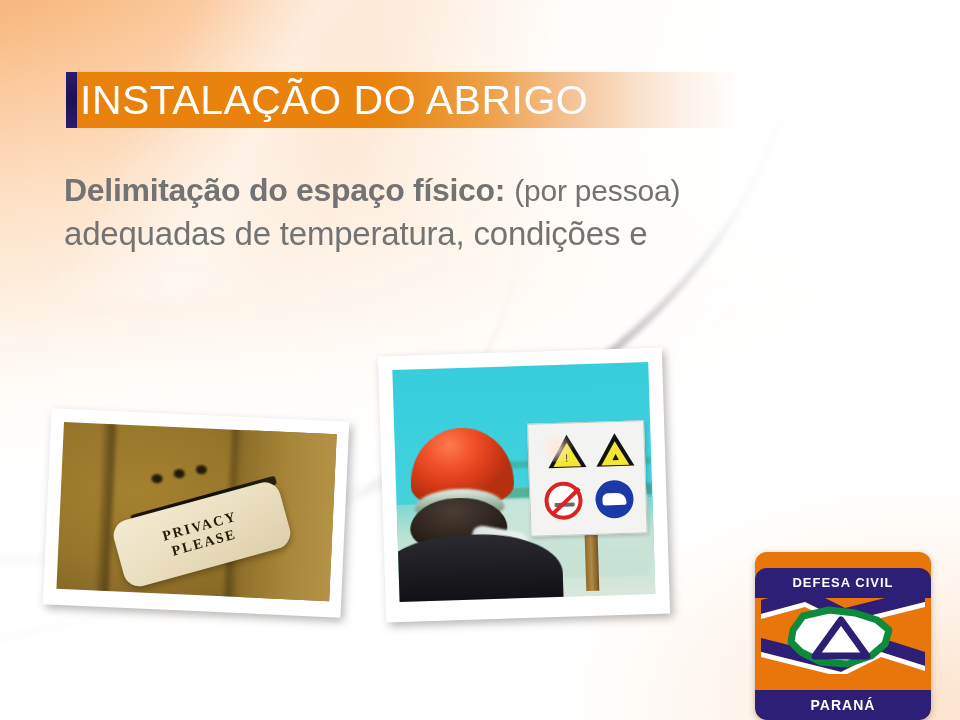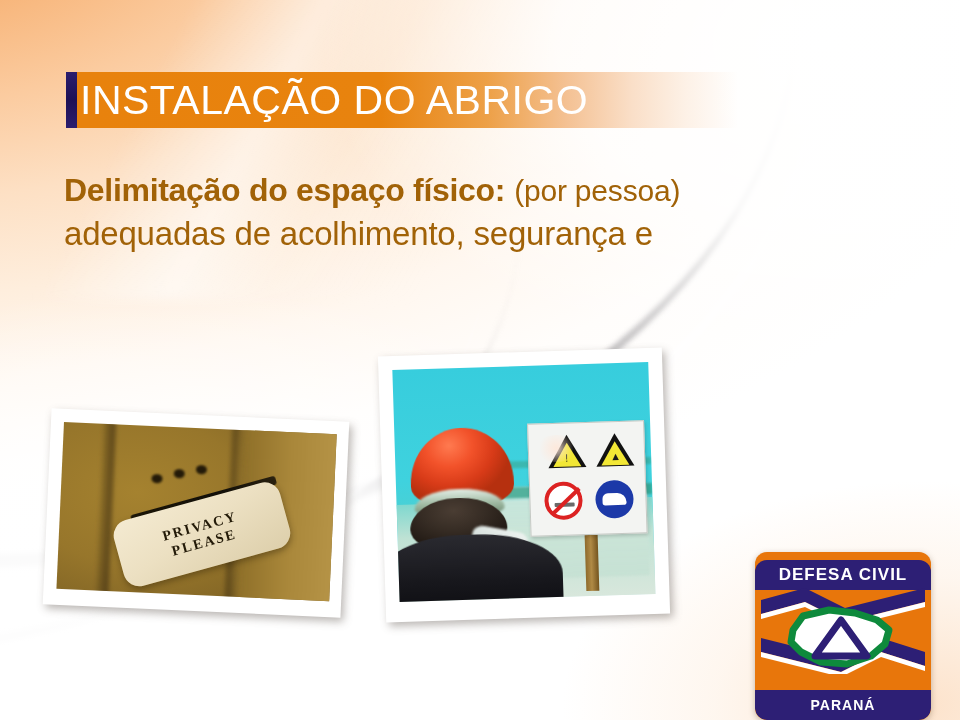--- a/index.html
+++ b/index.html
@@ -130,21 +130,21 @@
     color: #ffffff;
     white-space: nowrap;
     font-family: "Liberation Sans", sans-serif;
   }
 
   
   #body-text {
     position: absolute;
     left: 64px; top: 168px;
     width: 880px;
-    color: #a16207;
+    color: #737373;
   }
   .body-line {
     font-size: 33px;
     line-height: 43px;
     white-space: nowrap;
     letter-spacing: -0.2px;
   }
   .lead-strong {
     font-weight: bold;
     font-size: 32px;
@@ -391,21 +391,21 @@
     height: 30px;
     background: #2d1f75;
     color: #ffffff;
     font-weight: bold;
     font-size: 14px;
     letter-spacing: 1px;
     text-align: center;
     line-height: 30px;
     font-family: "Liberation Sans", sans-serif;
   }
-  .logo-banner.top { top: 8px; border-radius: 12px 12px 0 0; font-size: 17px; }
+  .logo-banner.top { top: 16px; border-radius: 12px 12px 0 0; font-size: 13px; }
   .logo-banner.bottom { bottom: 0; border-radius: 0 0 12px 12px; }
   .zig {
     position: absolute;
     left: 6px; right: 6px;
     height: 40px;
   }
   .zig svg { width: 100%; height: 100%; display: block; }
   #logo-emblem {
     position: absolute;
     left: 30px; top: 52px;
@@ -437,21 +437,21 @@
     <div id="title-accent"></div>
     <div id="title-band"></div>
   </div>
   <div id="title-text">INSTALAÇÃO DO ABRIGO</div>
 
   <div id="body-text">
     <div class="body-line">
       <span class="lead-strong">Delimitação do espaço físico:</span>
       <span class="lead-paren">(por pessoa)</span>
     </div>
-    <div class="body-line">adequadas de acolhimento, segurança e</div>
+    <div class="body-line">adequadas de temperatura, condições e</div>
   </div>
 
   <div class="photo-frame" id="photo-privacy">
     <div class="photo-inner">
       <div class="door-edge e1"></div>
       <div class="door-panel-right"></div>
       <div class="door-edge e2"></div>
       <div class="door-hole" style="left:33%; top:29%;"></div>
       <div class="door-hole" style="left:41%; top:25%;"></div>
       <div class="door-hole" style="left:49%; top:22%;"></div>

